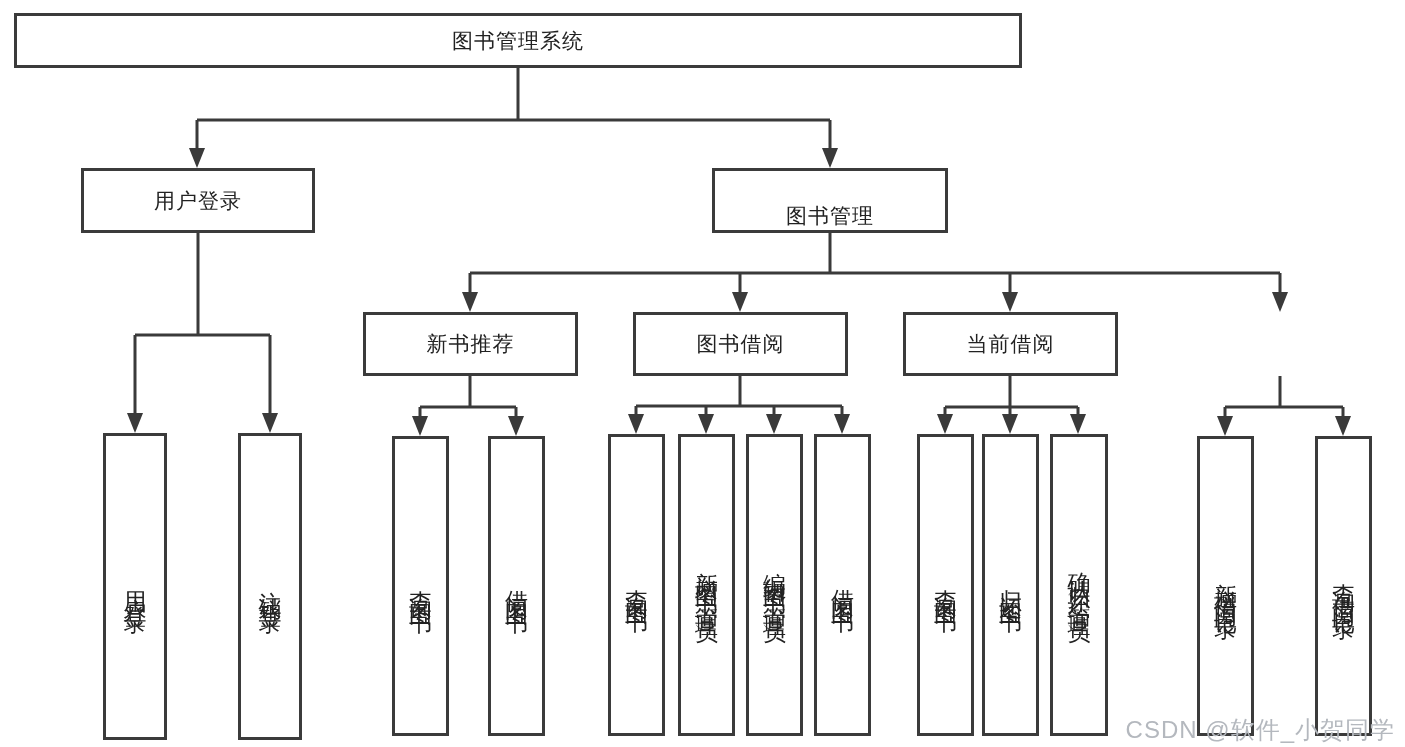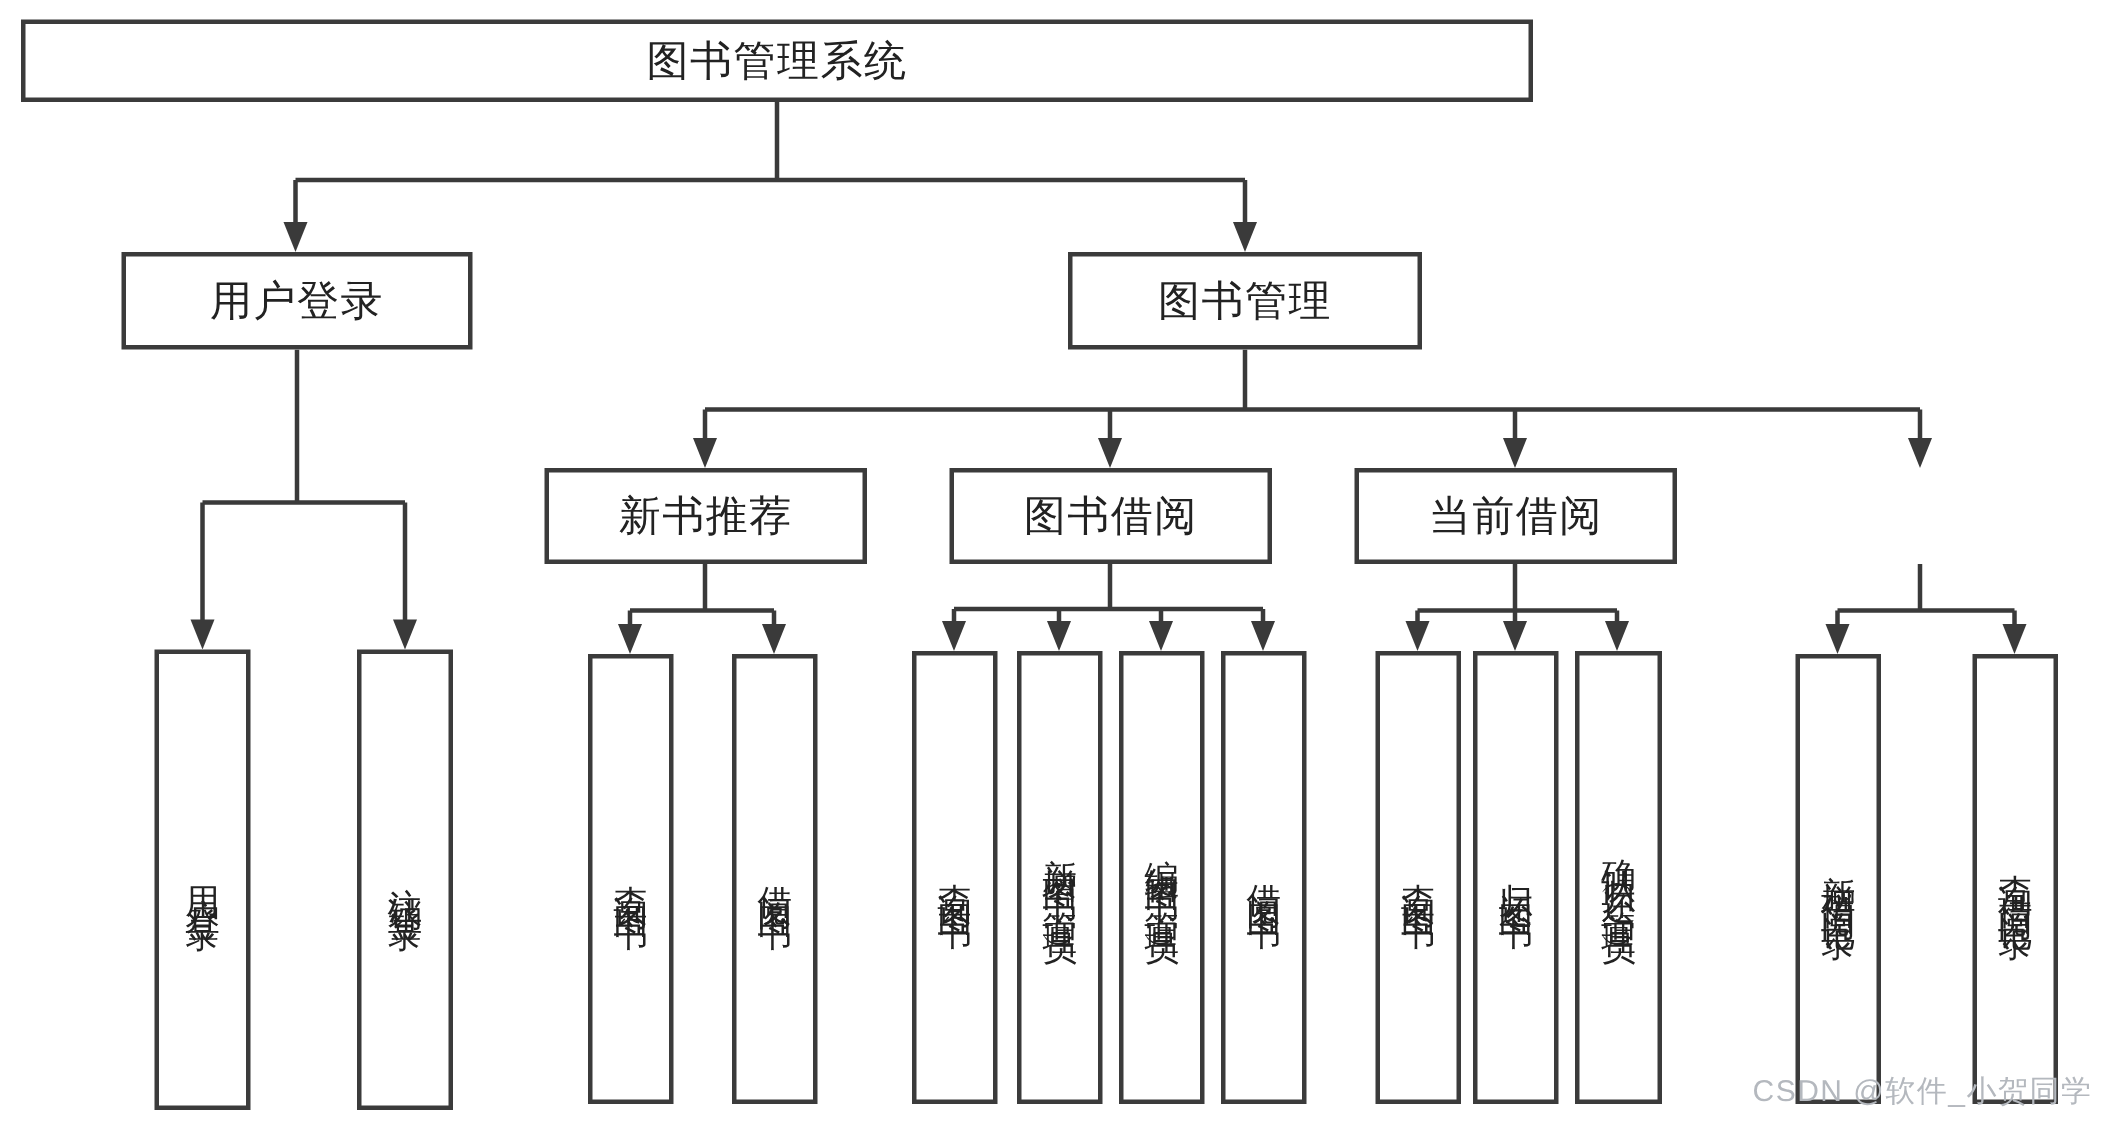--- a/index.html
+++ b/index.html
@@ -20,33 +20,33 @@
   .box {
     position: absolute;
     box-sizing: border-box;
     border: 3px solid #3b3b3b;
     background: #ffffff;
     display: flex;
     align-items: center;
     justify-content: center;
     color: #222222;
   }
-  .h { font-size: 28px; letter-spacing: 1px; white-space: nowrap; }
+  .h { font-size: 21px; letter-spacing: 1px; white-space: nowrap; }
   .v span {
     writing-mode: vertical-rl;
     text-orientation: mixed;
     font-size: 23px;
     letter-spacing: 7px;
     line-height: 1;
     white-space: nowrap;
   }
   
   .n-root { left: 14px;  top: 13px;  width: 1008px; height: 55px; }
   .n-l2a  { left: 81px;  top: 168px; width: 234px;  height: 65px; }
-  .n-l2b  { left: 712px; top: 168px; width: 236px;  height: 65px; }
+  .n-l2b  { left: 712px; top: 168px; width: 236px;  height: 65px; align-items: flex-end; }
   .n-l3a  { left: 363px; top: 312px; width: 215px;  height: 64px; }
   .n-l3b  { left: 633px; top: 312px; width: 215px;  height: 64px; }
   .n-l3c  { left: 903px; top: 312px; width: 215px;  height: 64px; }
   .n-l3d  { left: 1173px;top: 312px; width: 215px;  height: 64px; }
   .n-a1 { left: 103px;  top: 433px; width: 64px; height: 307px; }
   .n-a2 { left: 238px;  top: 433px; width: 64px; height: 307px; }
   .n-b1 { left: 392px;  top: 436px; width: 57px; height: 300px; }
   .n-b2 { left: 488px;  top: 436px; width: 57px; height: 300px; }
   .n-c1 { left: 608px;  top: 434px; width: 57px; height: 302px; }
   .n-c2 { left: 678px;  top: 434px; width: 57px; height: 302px; }
@@ -54,21 +54,21 @@
   .n-c4 { left: 814px;  top: 434px; width: 57px; height: 302px; }
   .n-d1 { left: 917px;  top: 434px; width: 57px; height: 302px; }
   .n-d2 { left: 982px;  top: 434px; width: 57px; height: 302px; }
   .n-d3 { left: 1050px; top: 434px; width: 58px; height: 302px; }
   .n-e1 { left: 1197px; top: 436px; width: 57px; height: 300px; }
   .n-e2 { left: 1315px; top: 436px; width: 57px; height: 300px; }
   #watermark {
     position: absolute;
     right: 10px;
     top: 714px;
-    font-size: 20px;
+    font-size: 24px;
     letter-spacing: 1px;
     color: #b4b8be;
     white-space: nowrap;
   }
 </style>
 </head>
 <body>
 
 <div id="canvas">
 

